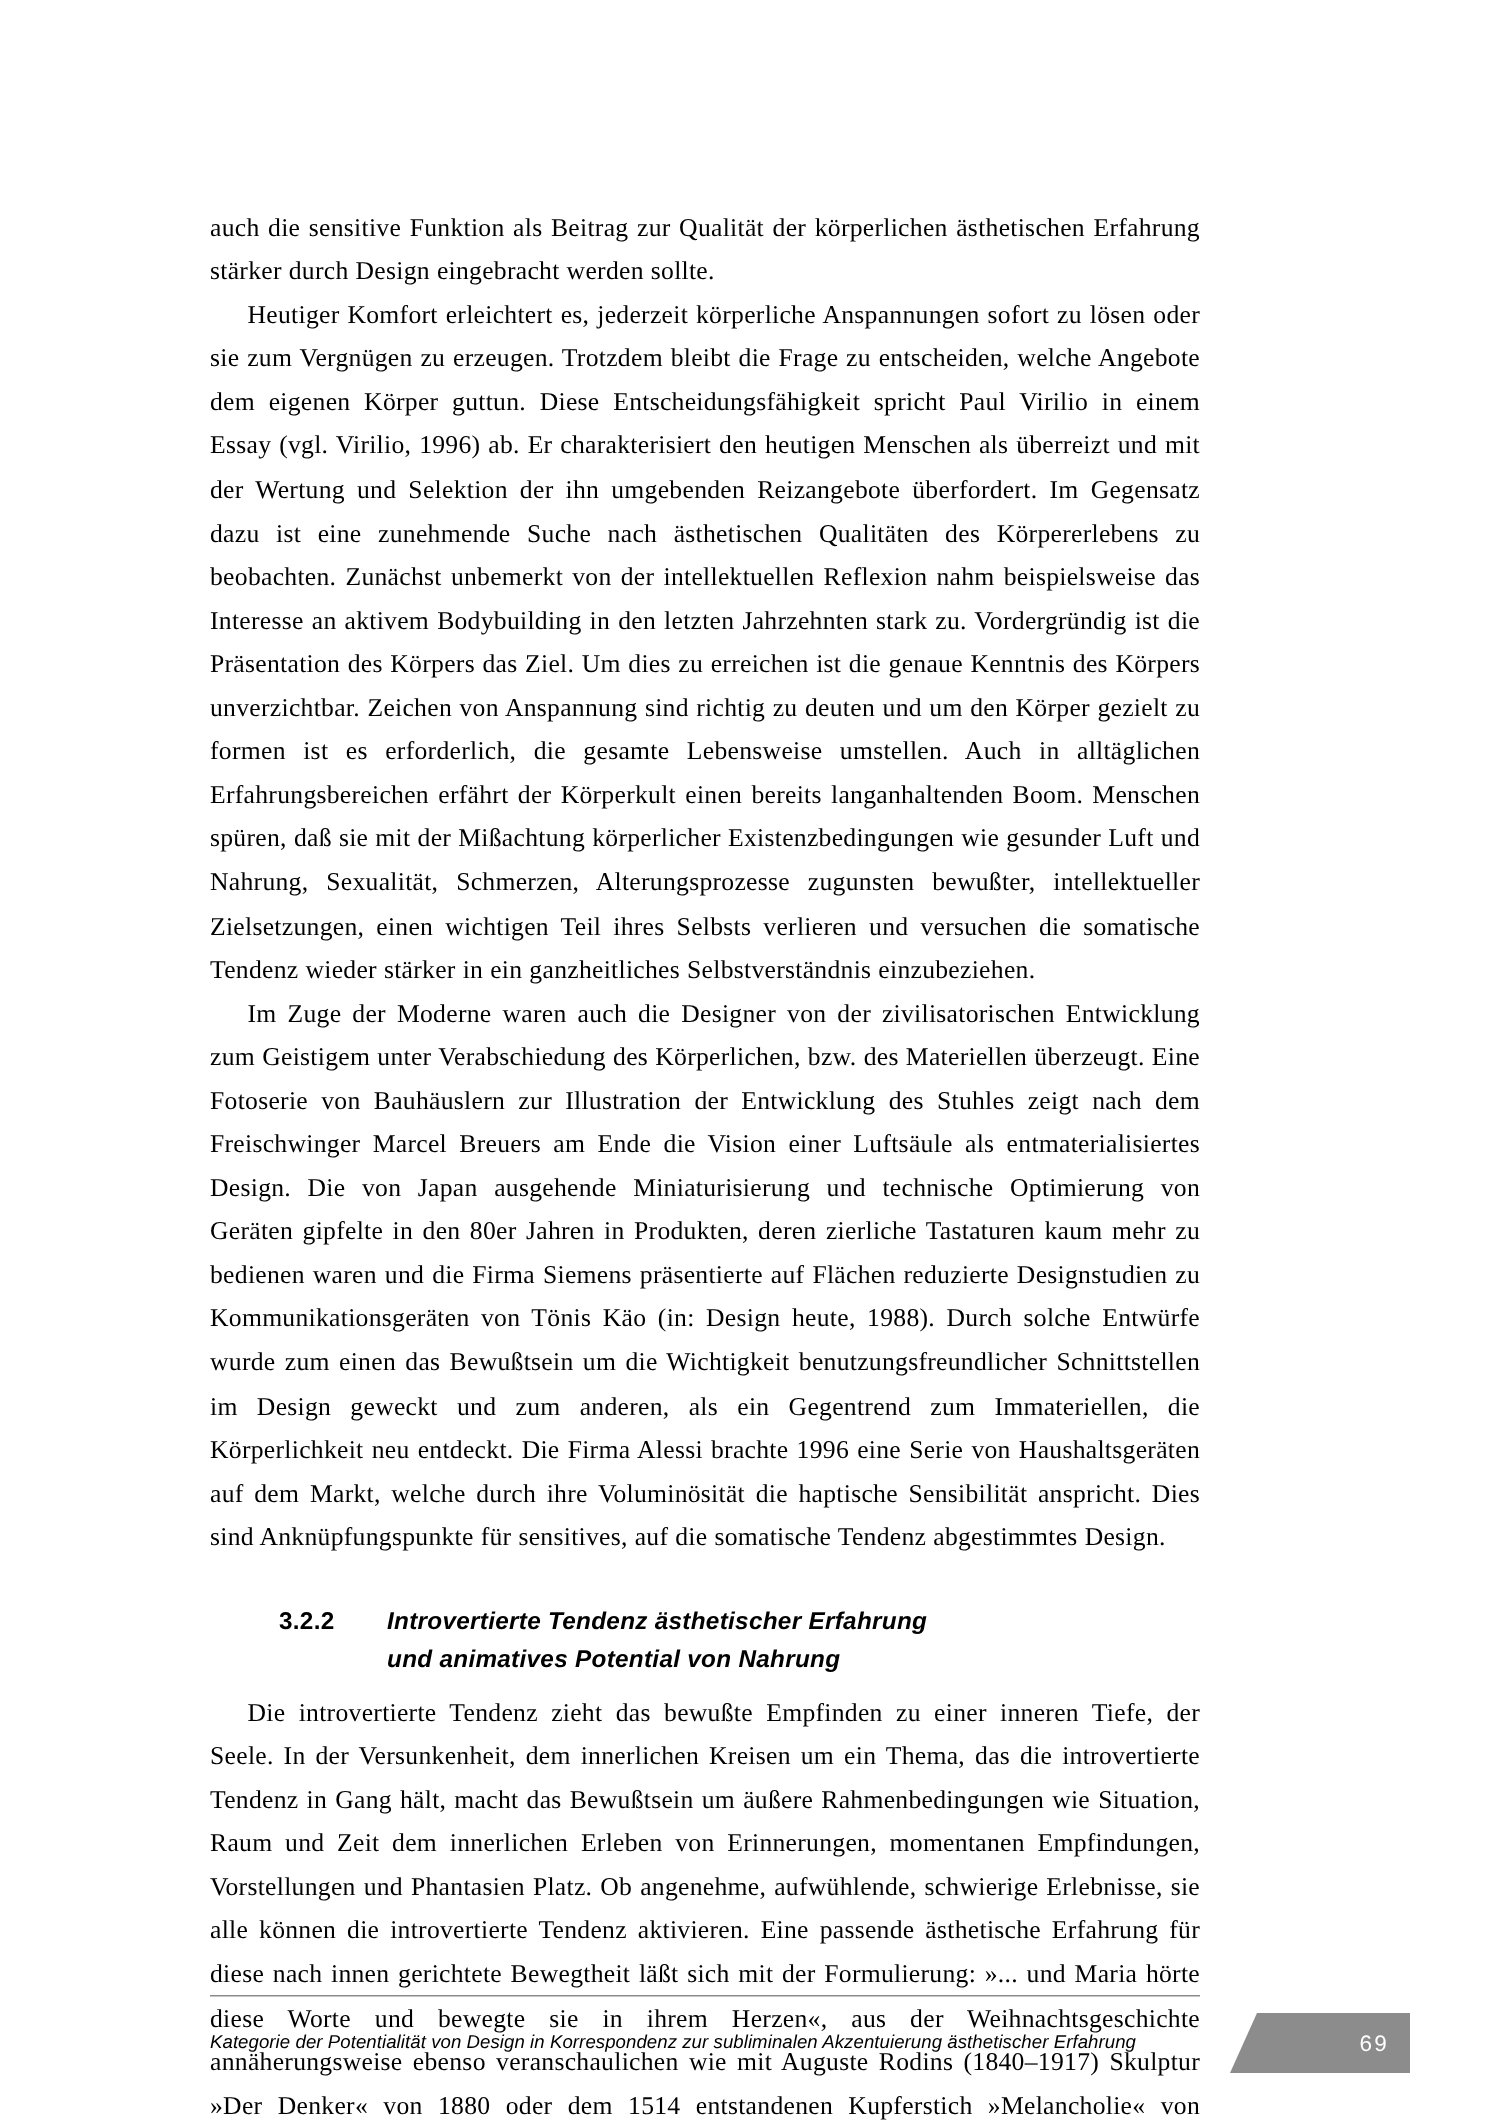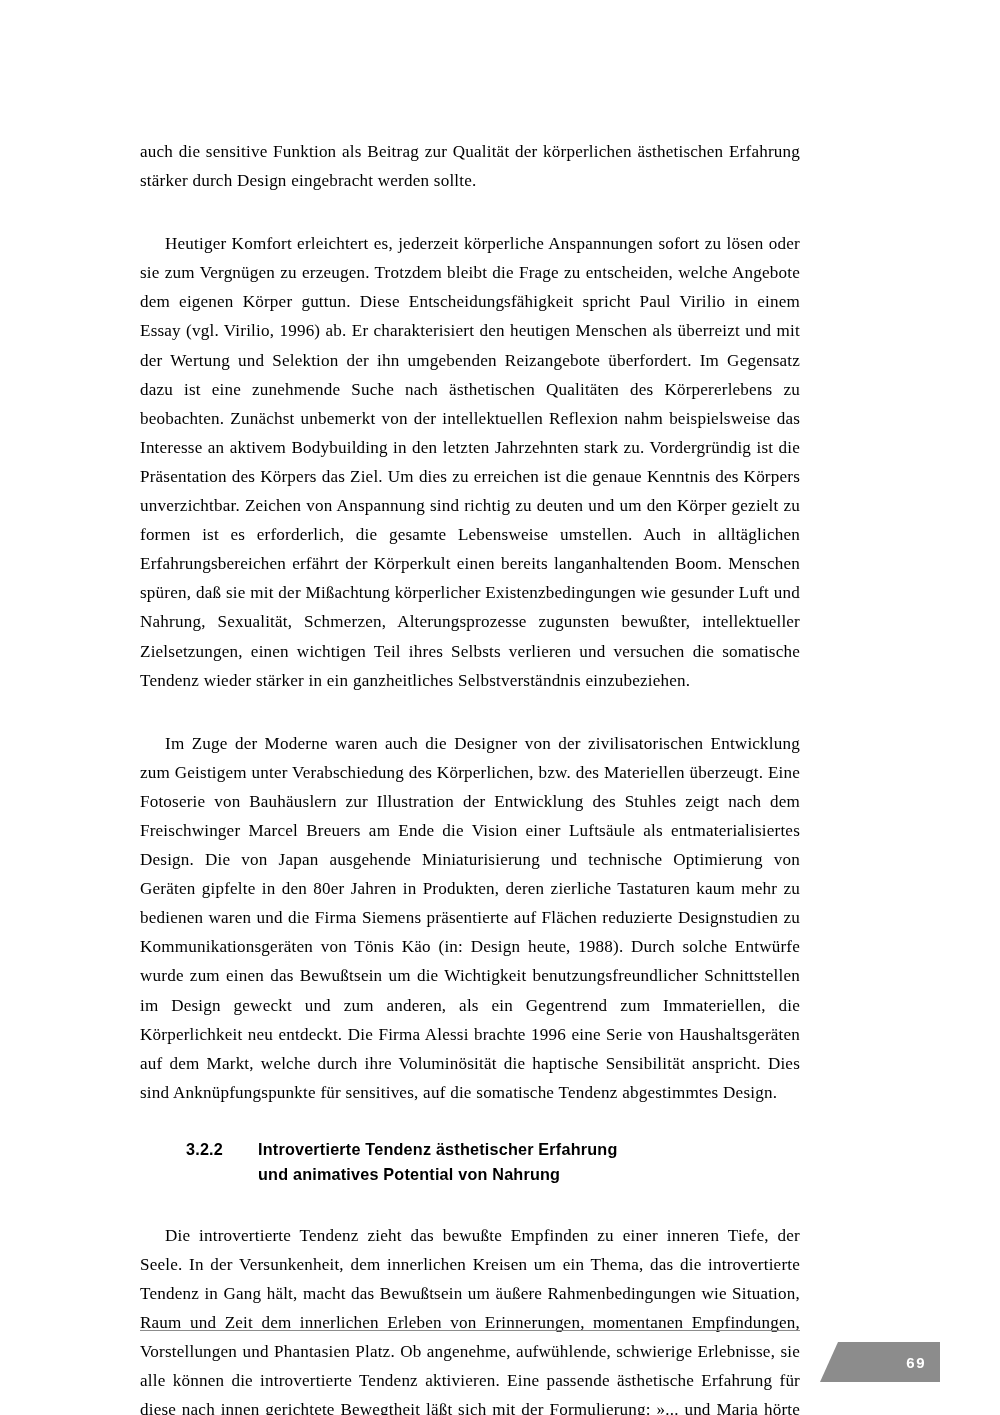--- a/index.html
+++ b/index.html
@@ -32,40 +32,40 @@
     font-size: 17.1px;
     line-height: 29.1px;
     text-align: justify;
     text-indent: 0;
     letter-spacing: 0.19px;
     word-spacing: 0.2px;
     font-family: "Liberation Serif", serif;
   }
   p.indent {
     text-indent: 25px;
-    margin-top: 34px;
   }
   .heading {
     margin-top: 30px;
     margin-bottom: 8px;
     font-family: "Liberation Sans", sans-serif;
     font-weight: bold;
     font-size: 16.2px;
     line-height: 25px;
     letter-spacing: 0.2px;
     display: flex;
     align-items: flex-start;
     margin-left: 46px;
   }
   .heading .num {
     width: 72px;
     flex: 0 0 72px;
   }
   .heading .htext {
     flex: 1 1 auto;
+    font-style: italic;
   }
   .heading .htext .line2 {
     display: block;
   }
   .footer {
     position: absolute;
     left: 0;
     top: 1330px;
     width: 1000px;
     height: 46px;
@@ -108,21 +108,21 @@
   .footer-tab .pagenum {
     position: absolute;
     left: 0; top: 0;
     width: 106px;
     height: 40px;
     display: flex;
     align-items: center;
     justify-content: flex-end;
     color: #ffffff;
     font-family: "Liberation Sans", sans-serif;
-    font-weight: bold;
+    font-weight: normal;
     font-size: 15px;
     letter-spacing: 1.5px;
   }
 </style>
 </head>
 <body>
 
 <div class="page">
 
   <div class="content">
@@ -138,19 +138,20 @@
         <span class="line2">und animatives Potential von Nahrung</span>
       </span>
     </div>
 
     <p class="body-par indent">Die introvertierte Tendenz zieht das bewußte Empfinden zu einer inneren Tiefe, der Seele. In der Versunkenheit, dem innerlichen Kreisen um ein Thema, das die introvertierte Tendenz in Gang hält, macht das Bewußtsein um äußere Rahmenbedingungen wie Situation, Raum und Zeit dem innerlichen Erleben von Erinnerungen, momentanen Empfindungen, Vorstellungen und Phantasien Platz. Ob angenehme, aufwühlende, schwierige Erlebnisse, sie alle können die introvertierte Tendenz aktivieren. Eine passende ästhetische Erfahrung für diese nach innen gerichtete Bewegtheit läßt sich mit der Formulierung: »... und Maria hörte diese Worte und bewegte sie in ihrem Herzen«, aus der Weihnachtsgeschichte annäherungsweise ebenso veranschaulichen wie mit Auguste Rodins (1840–1917) Skulptur »Der Denker« von 1880 oder dem 1514 entstandenen Kupferstich »Melancholie« von Albrecht Dürer (1471–1528). Die entrückte Aktivität der introvertierten Tendenz im Wachzustand läßt sich mit dem Träumen im Schlaf vergleichen. Ähnlich wie im Traum, dessen Funktion je nach Theorie darin</p>
 
   </div>
 
   <div class="footer">
     <div class="footer-rule"></div>
+    <div class="footer-text">Kategorie der Potentialität von Design in Korrespondenz zur subliminalen Akzentuierung ästhetischer Erfahrung</div>
     <div class="footer-tab">
       <div class="shape"></div>
       <div class="pagenum">69</div>
     </div>
   </div>
 
 </div>
 
 </body></html>

